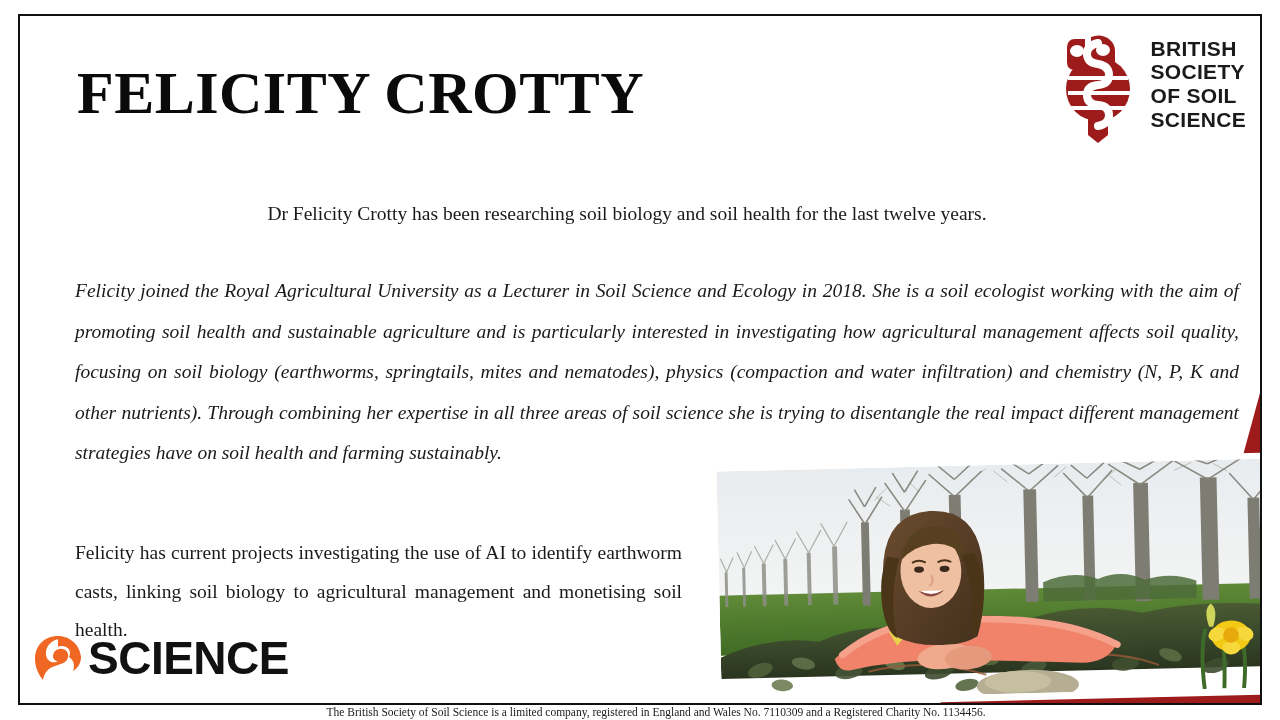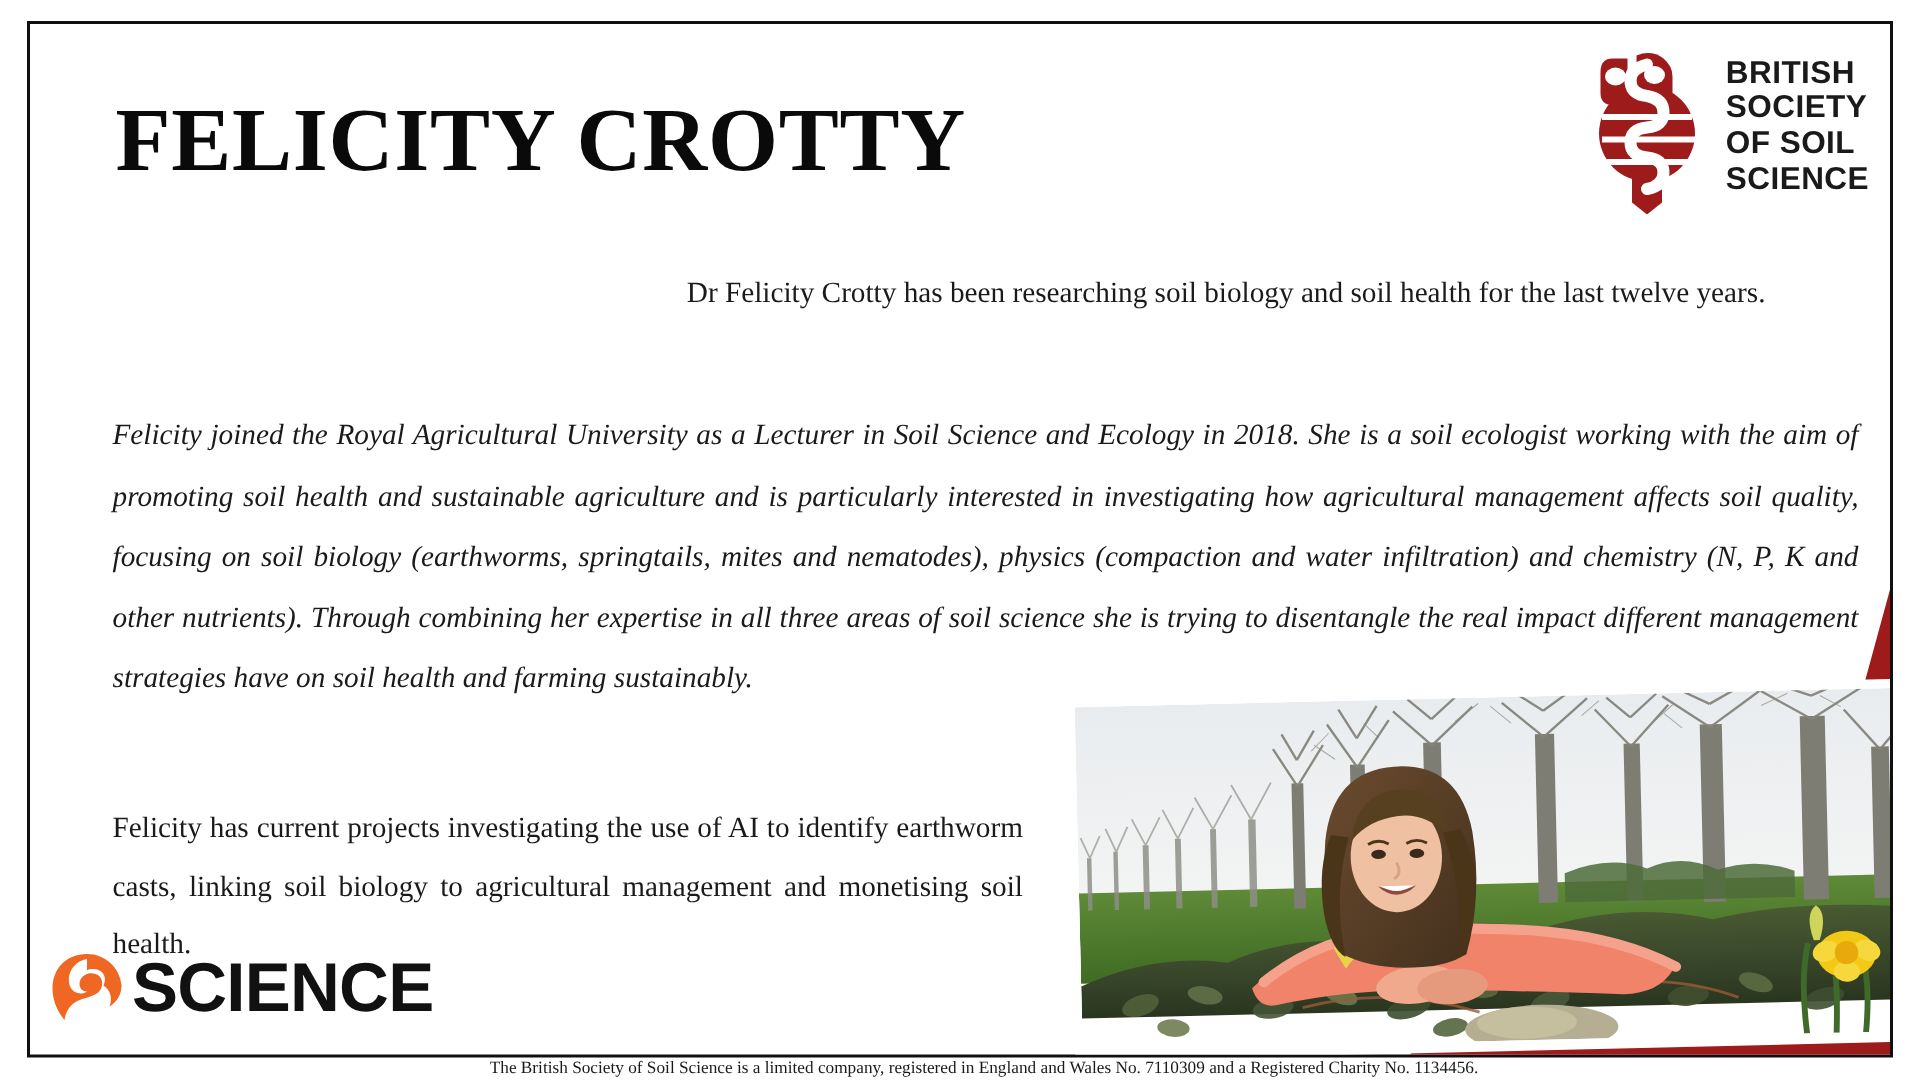--- a/index.html
+++ b/index.html
@@ -87,23 +87,23 @@
   
   .body-text {
     position: absolute;
     font-family: "Liberation Serif", serif;
     font-size: 19.5px;
     color: #1a1a1a;
     line-height: 1.0;
   }
   #intro-paragraph {
     left: 57px;
-    top: 170px;
+    top: 188px;
     width: 1100px;
-    text-align: right;
+    text-align: center;
   }
   #bio-paragraph {
     left: 55px;
     top: 255px;
     width: 1164px;
     text-align: justify;
     text-justify: inter-word;
     line-height: 40.5px;
     font-style: italic;
   }

